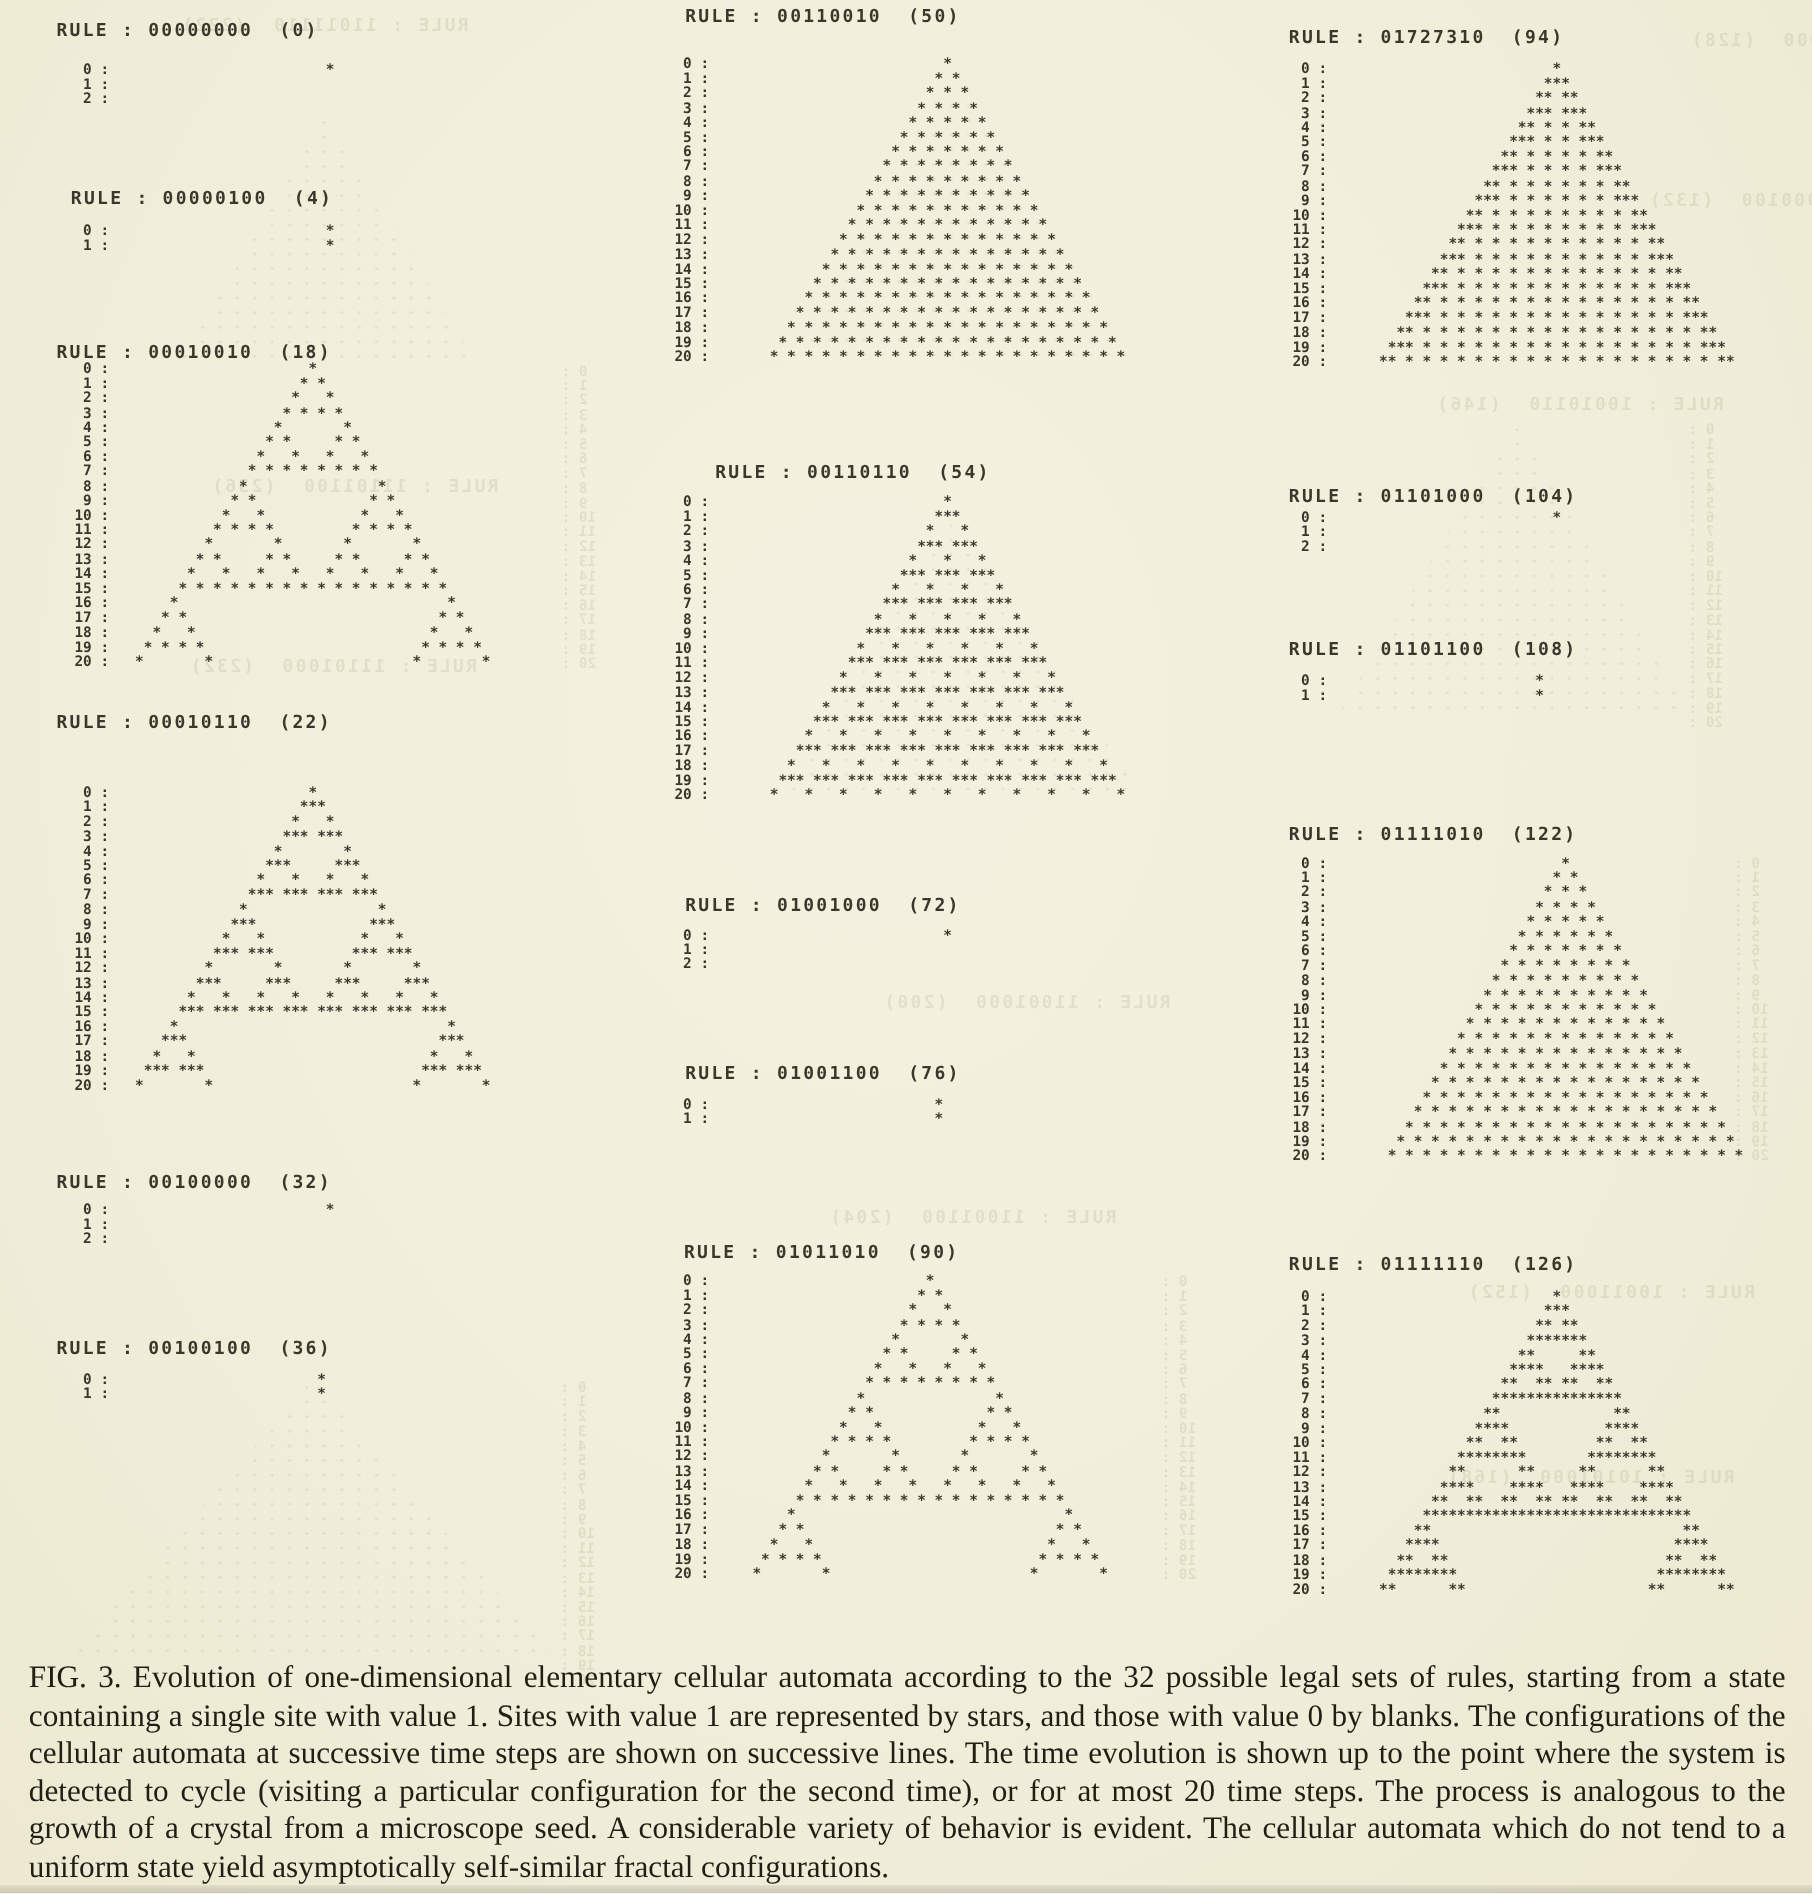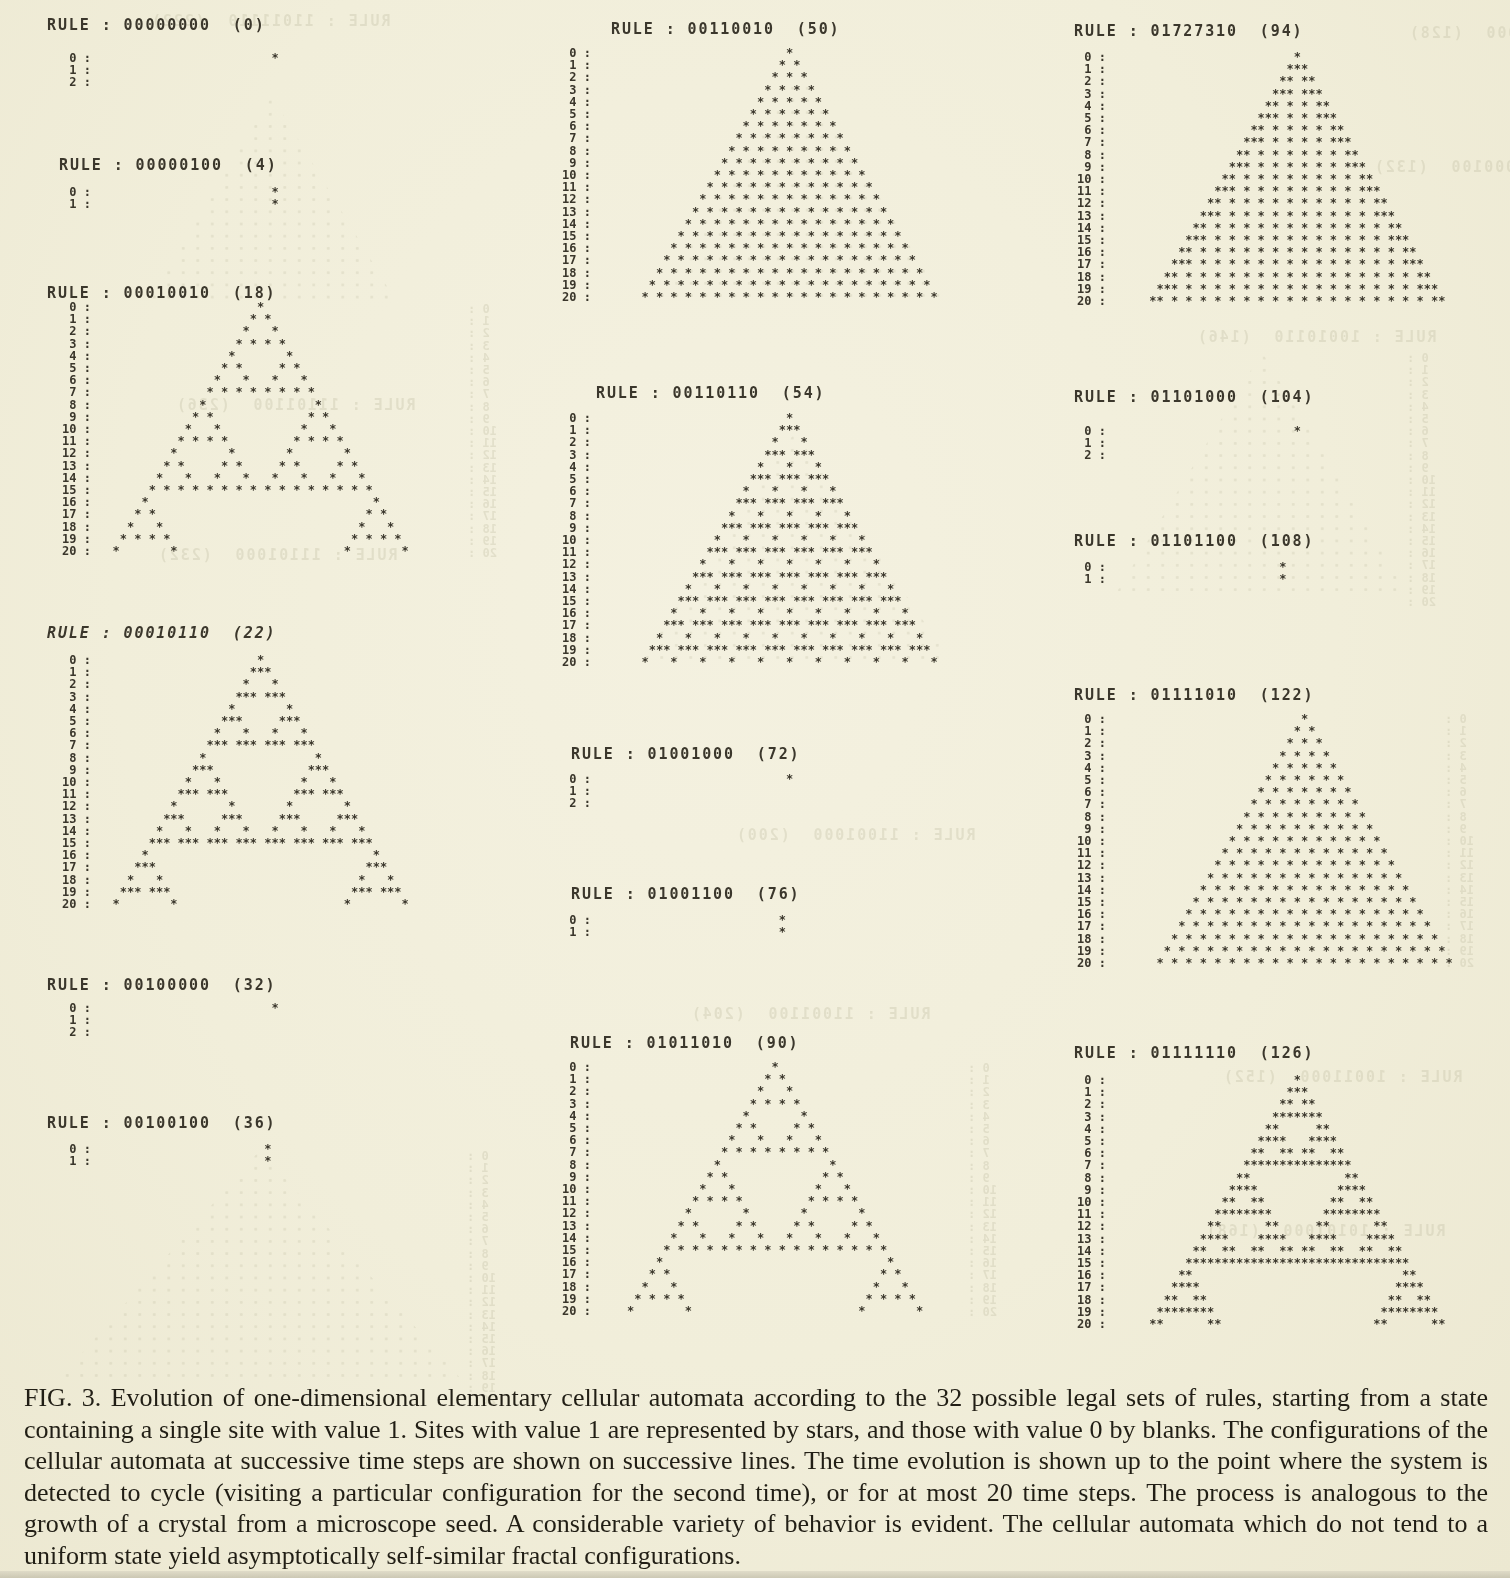--- a/index.html
+++ b/index.html
@@ -203,21 +203,21 @@
 11 :            * * * *         * * * *         
 12 :           *       *       *       *        
 13 :          * *     * *     * *     * *       
 14 :         *   *   *   *   *   *   *   *      
 15 :        * * * * * * * * * * * * * * * *     
 16 :       *                               *    
 17 :      * *                             * *   
 18 :     *   *                           *   *  
 19 :    * * * *                         * * * * 
 20 :   *       *                       *       *</pre>
-      <div class="rule-header" style="left: 47px; top: 624px; font-style: italic;">RULE : 00010110  (22)</div>
+      <div class="rule-header" style="left: 47px; top: 593px;">RULE : 00010110  (22)</div>
       <pre class="ca" style="left: 62px; top: 654px;"> 0 :                       *                    
  1 :                      ***                   
  2 :                     *   *                  
  3 :                    *** ***                 
  4 :                   *       *                
  5 :                  ***     ***               
  6 :                 *   *   *   *              
  7 :                *** *** *** ***             
  8 :               *               *            
  9 :              ***             ***           
@@ -232,21 +232,21 @@
 18 :     *   *                           *   *  
 19 :    *** ***                         *** *** 
 20 :   *       *                       *       *</pre>
       <div class="rule-header" style="left: 47px; top: 976px; text-align: center;">RULE : 00100000  (32)</div>
       <pre class="ca" style="left: 62px; top: 1002px;"> 0 :                         *                    
  1 :                                              
  2 :                                              </pre>
       <div class="rule-header" style="left: 47px; top: 1114px;">RULE : 00100100  (36)</div>
       <pre class="ca" style="left: 62px; top: 1143px;"> 0 :                        *                    
  1 :                        *                    </pre>
-      <div class="rule-header" style="left: 571px; top: 20px; margin-left: 40px;">RULE : 00110010  (50)</div>
+      <div class="rule-header" style="left: 571px; top: 4px;">RULE : 00110010  (50)</div>
       <pre class="ca" style="left: 562px; top: 47px;"> 0 :                           *                    
  1 :                          * *                   
  2 :                         * * *                  
  3 :                        * * * *                 
  4 :                       * * * * *                
  5 :                      * * * * * *               
  6 :                     * * * * * * *              
  7 :                    * * * * * * * *             
  8 :                   * * * * * * * * *            
  9 :                  * * * * * * * * * *           
@@ -327,21 +327,21 @@
 11 :               *** * * * * * * * * ***         
 12 :              ** * * * * * * * * * * **        
 13 :             *** * * * * * * * * * * ***       
 14 :            ** * * * * * * * * * * * * **      
 15 :           *** * * * * * * * * * * * * ***     
 16 :          ** * * * * * * * * * * * * * * **    
 17 :         *** * * * * * * * * * * * * * * ***   
 18 :        ** * * * * * * * * * * * * * * * * **  
 19 :       *** * * * * * * * * * * * * * * * * *** 
 20 :      ** * * * * * * * * * * * * * * * * * * **</pre>
-      <div class="rule-header" style="left: 1074px; top: 388px; text-align: center;">RULE : 01101000  (104)</div>
+      <div class="rule-header" style="left: 1074px; top: 404px; text-align: center;">RULE : 01101000  (104)</div>
       <pre class="ca" style="left: 1077px; top: 425px;"> 0 :                          *                    
  1 :                                               
  2 :                                               </pre>
       <div class="rule-header" style="left: 1074px; top: 532px;">RULE : 01101100  (108)</div>
       <pre class="ca" style="left: 1077px; top: 561px;"> 0 :                        *                    
  1 :                        *                    </pre>
       <div class="rule-header" style="left: 1074px; top: 686px;">RULE : 01111010  (122)</div>
       <pre class="ca" style="left: 1077px; top: 713px;"> 0 :                           *                    
  1 :                          * *                   
  2 :                         * * *                  

